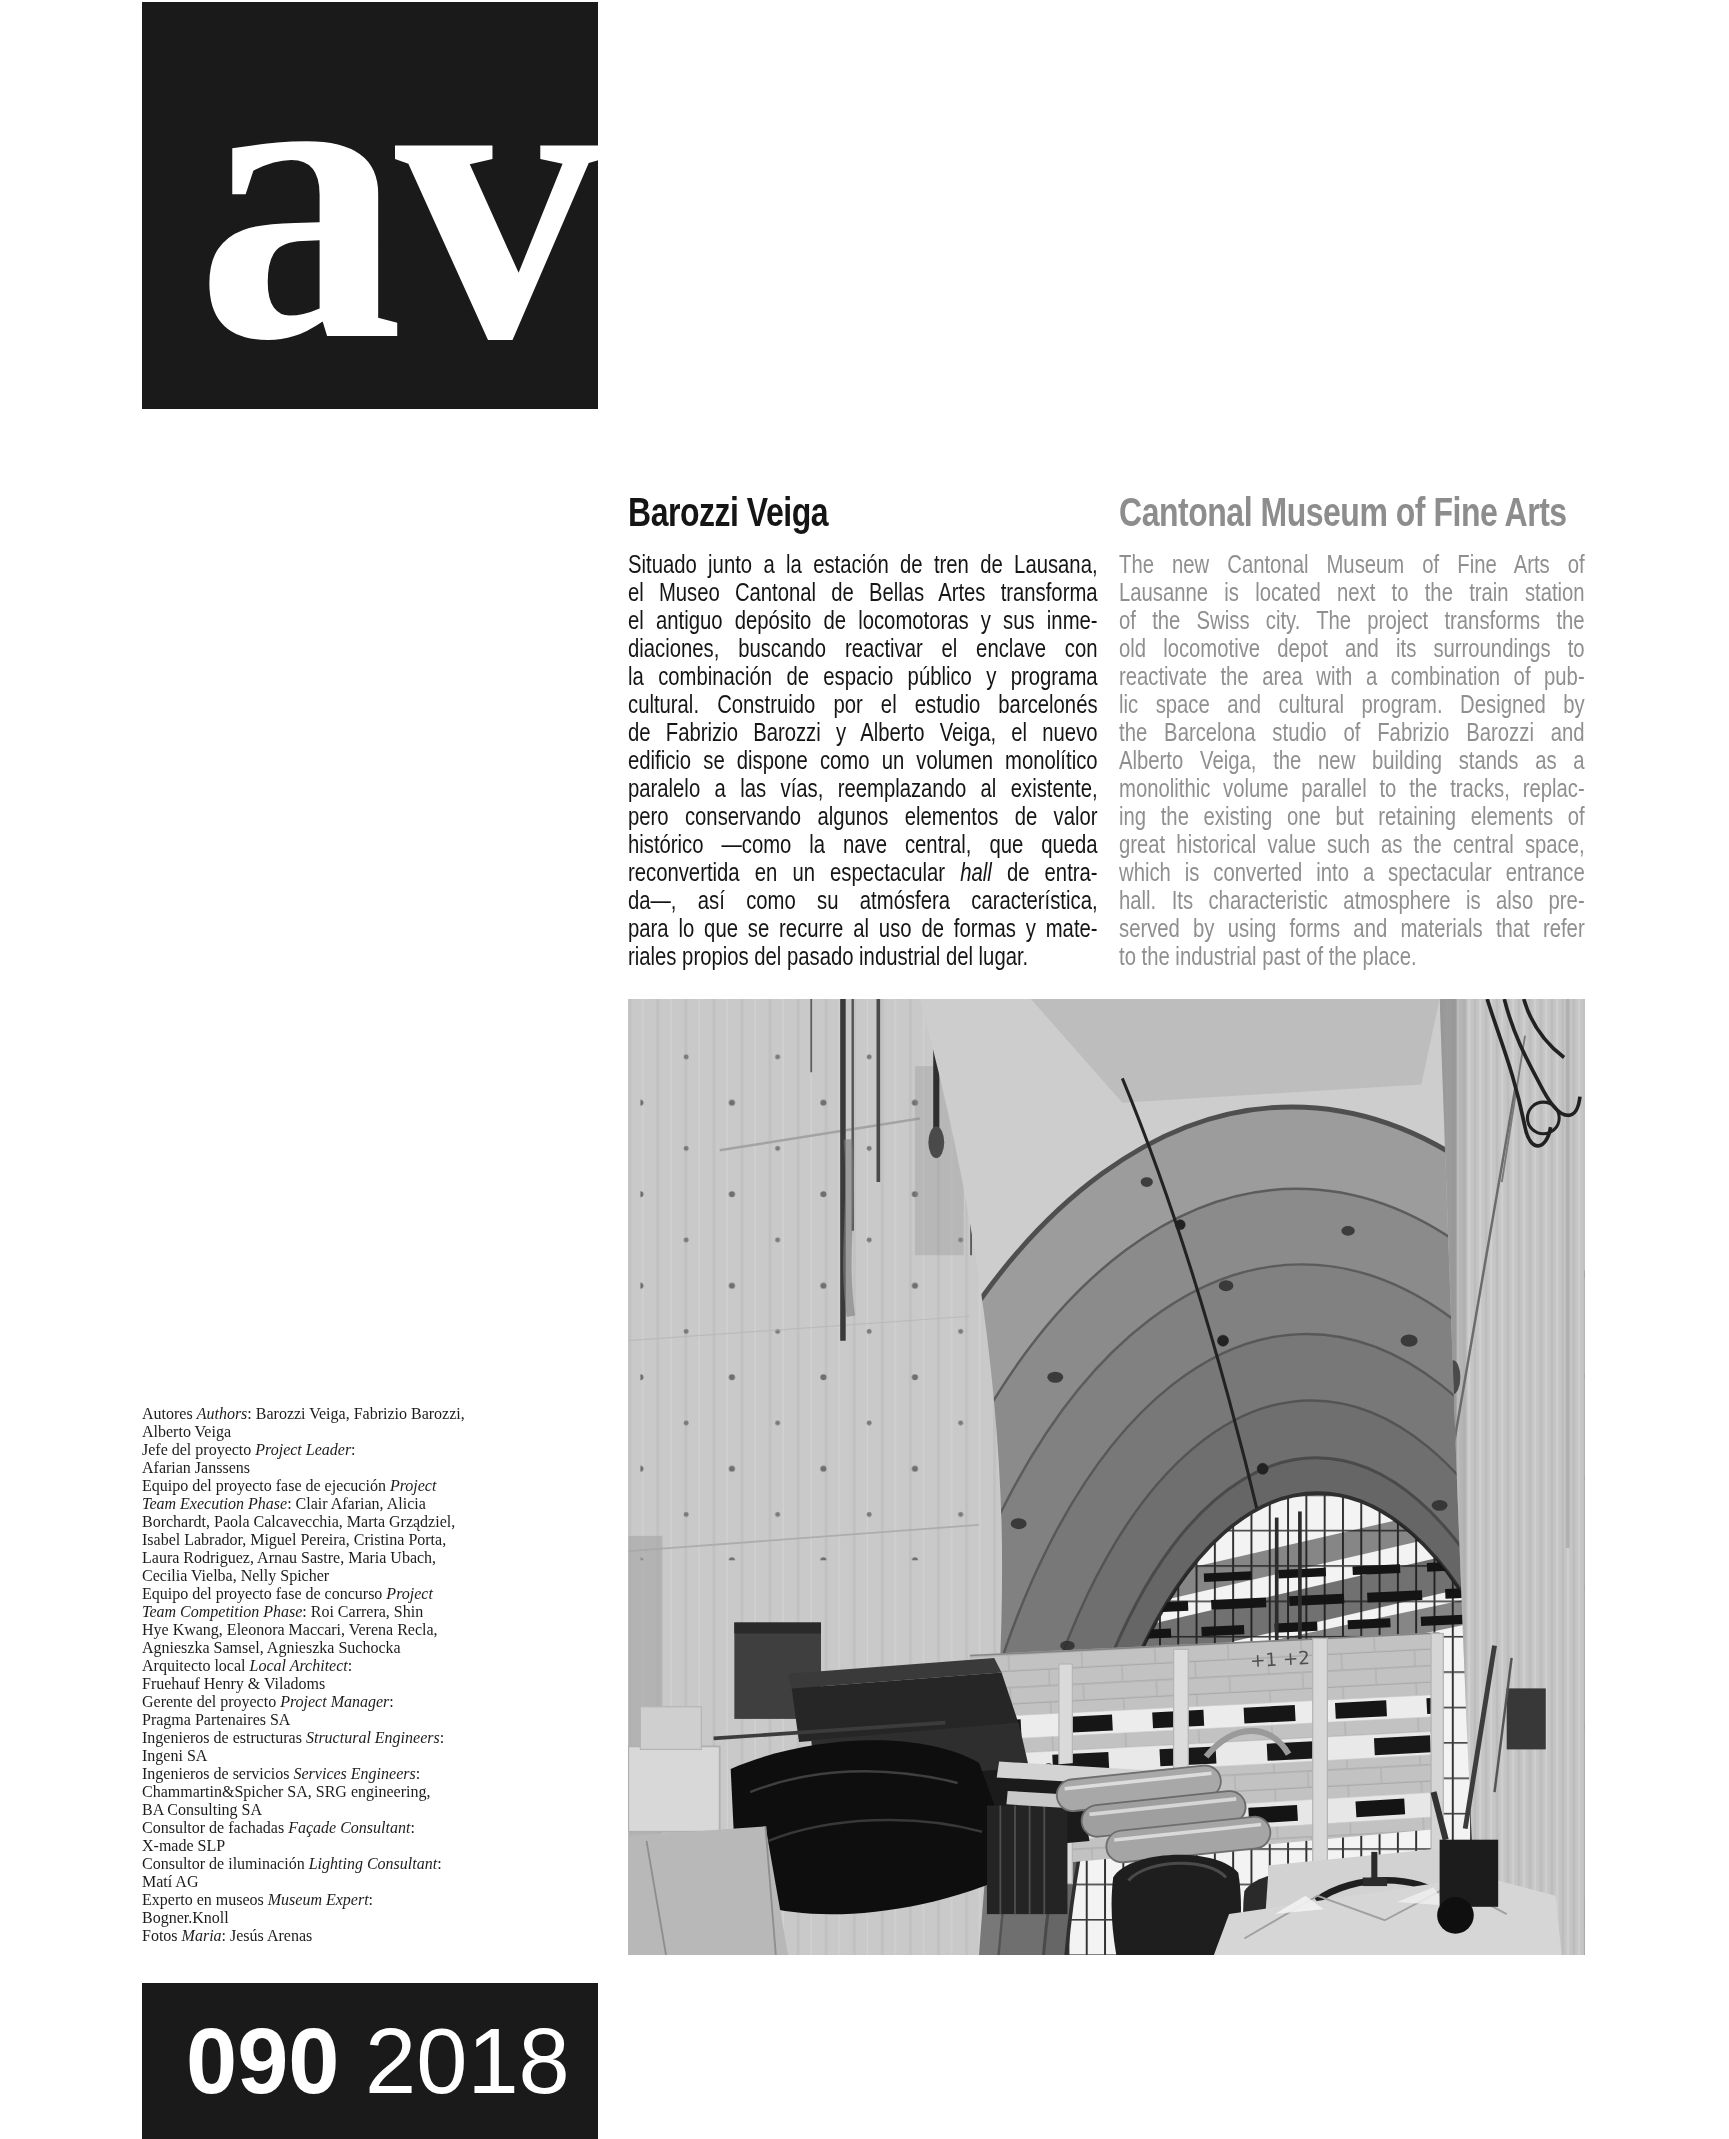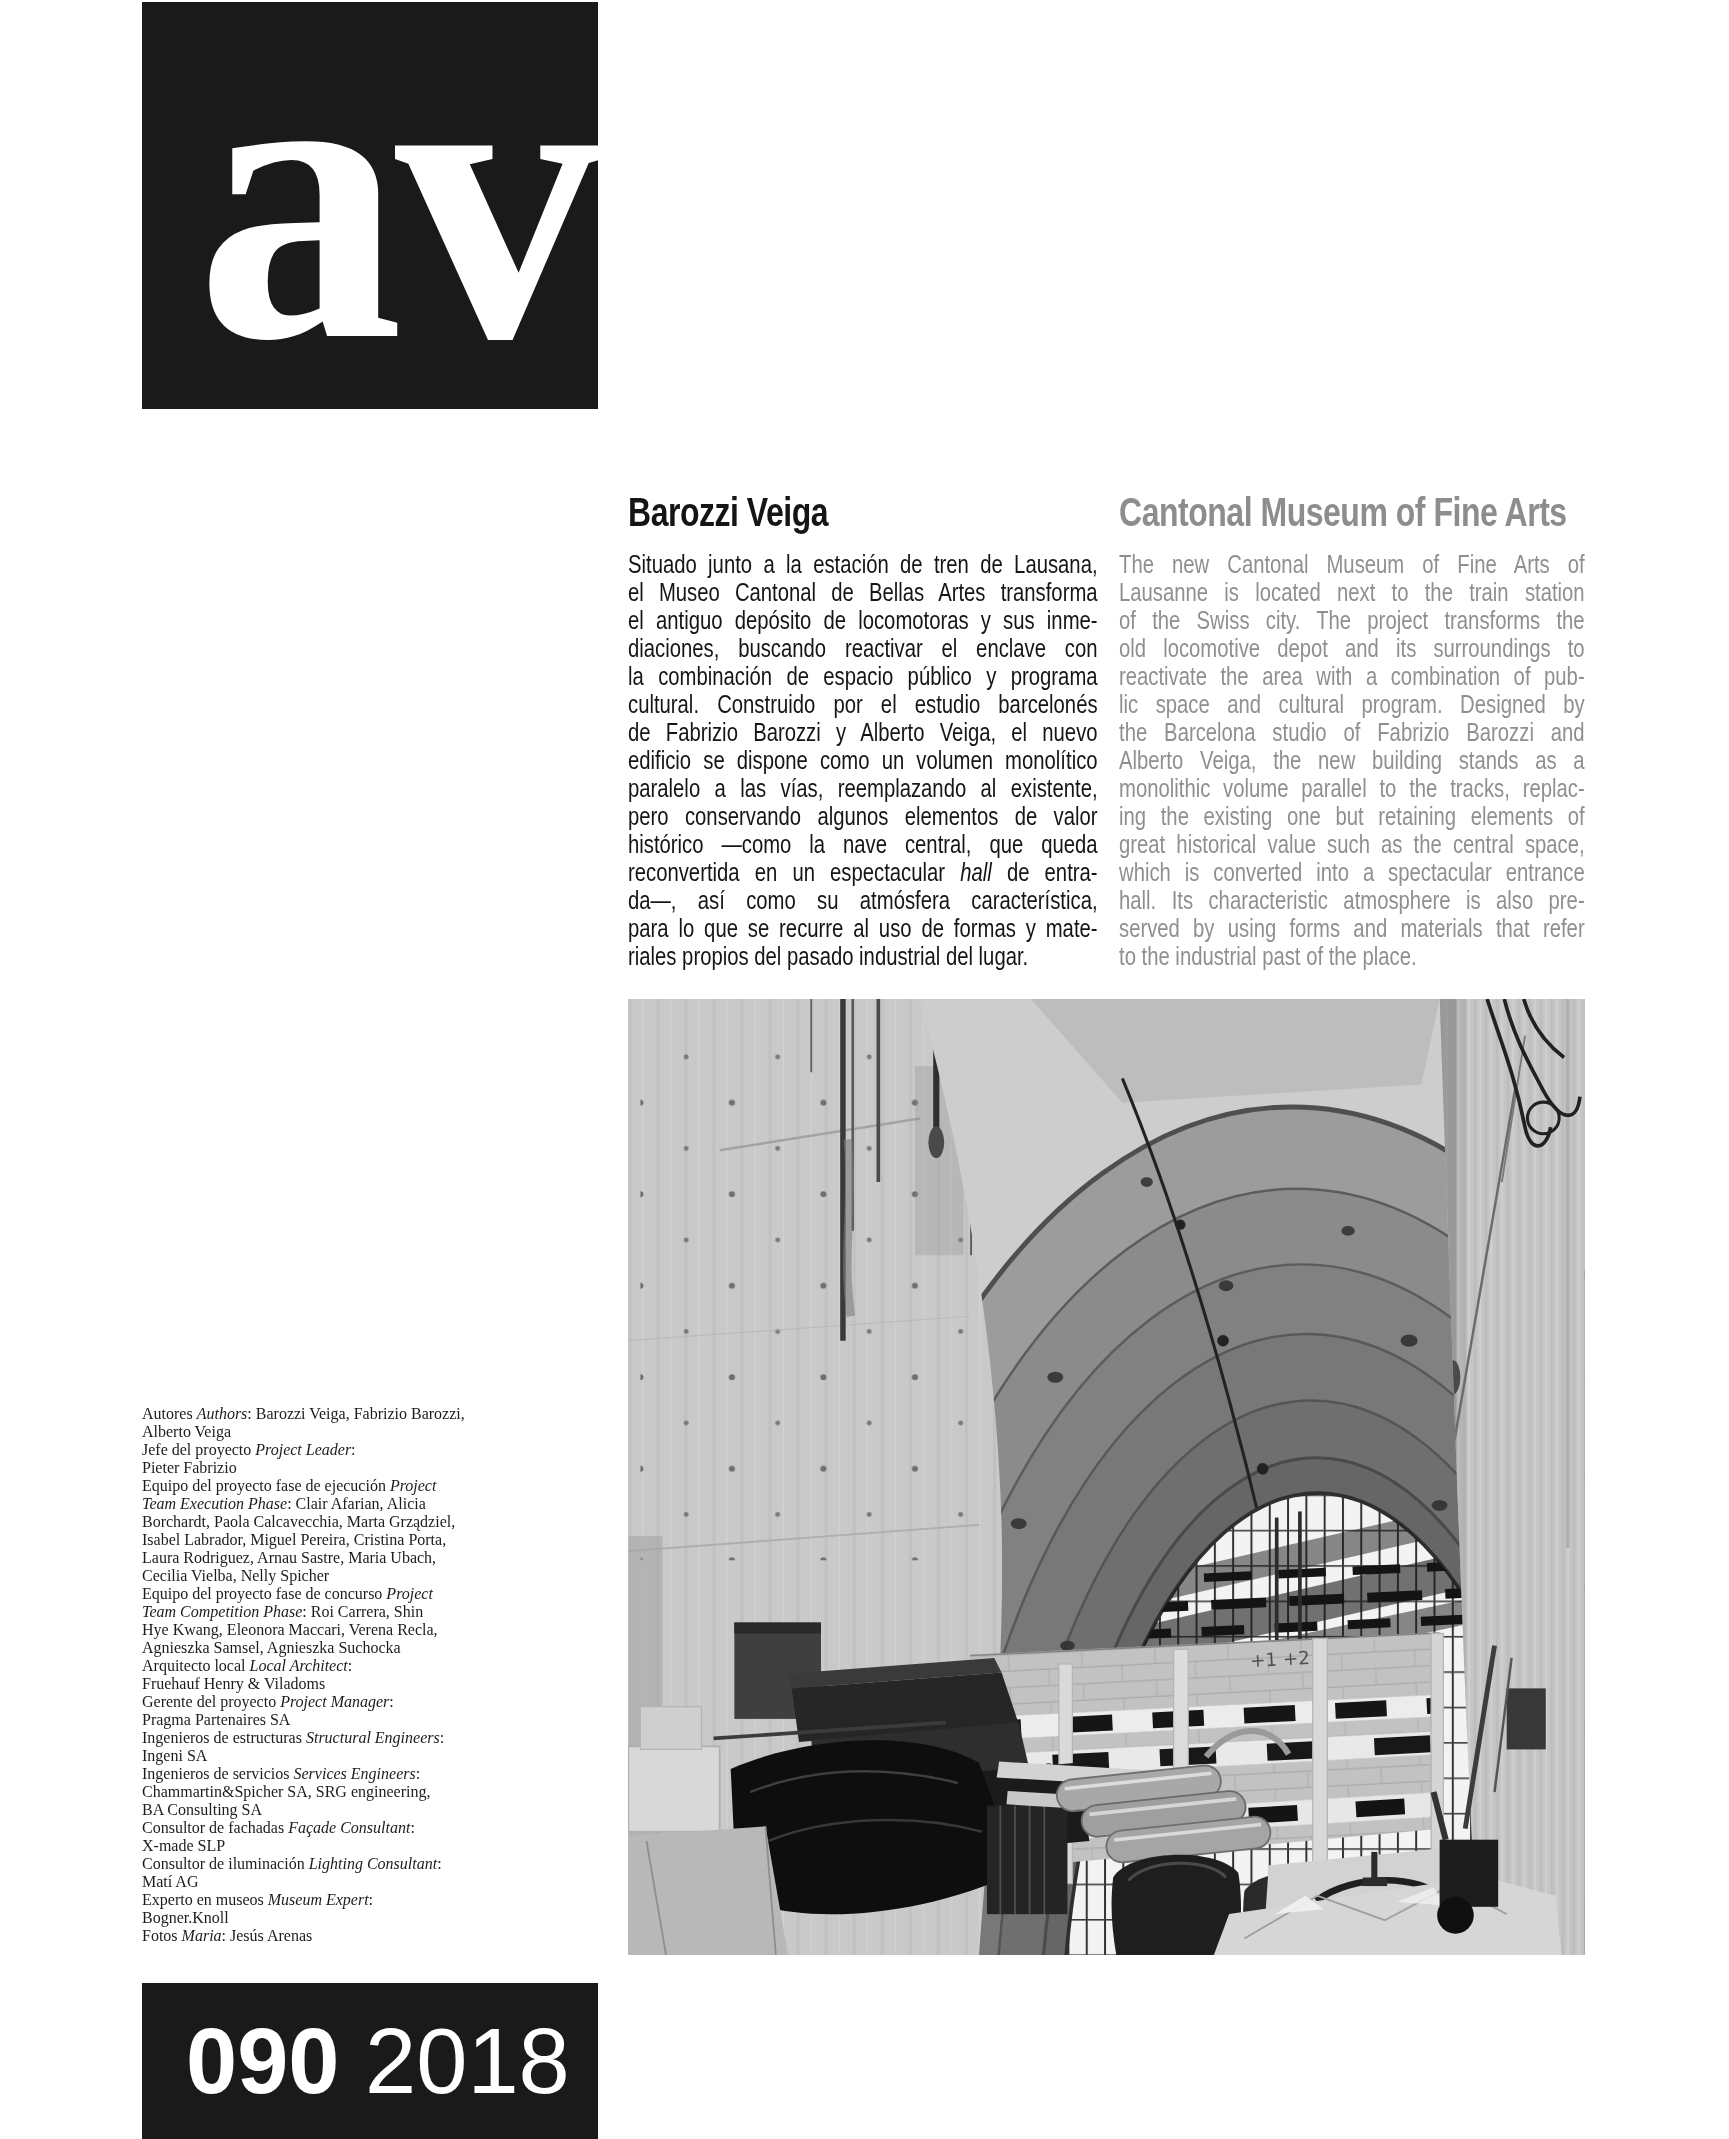--- a/index.html
+++ b/index.html
@@ -109,21 +109,21 @@
     <div class="jline"><span>which is converted into a spectacular entrance</span></div>
     <div class="jline"><span>hall. Its characteristic atmosphere is also pre-</span></div>
     <div class="jline"><span>served by using forms and materials that refer</span></div>
     <div class="jline last"><span>to the industrial past of the place.</span></div>
   </div>
 
 <div class="credits">
     <div class="cline"><span>Autores </span><i>Authors</i><span>: Barozzi Veiga, Fabrizio Barozzi,</span></div>
     <div class="cline"><span>Alberto Veiga</span></div>
     <div class="cline"><span>Jefe del proyecto </span><i>Project Leader</i><span>:</span></div>
-    <div class="cline"><span>Pieter Fabrizio</span></div>
+    <div class="cline"><span>Afarian Janssens</span></div>
     <div class="cline"><span>Equipo del proyecto fase de ejecución </span><i>Project</i></div>
     <div class="cline"><i>Team Execution Phase</i><span>: Clair Afarian, Alicia</span></div>
     <div class="cline"><span>Borchardt, Paola Calcavecchia, Marta Grządziel,</span></div>
     <div class="cline"><span>Isabel Labrador, Miguel Pereira, Cristina Porta,</span></div>
     <div class="cline"><span>Laura Rodriguez, Arnau Sastre, Maria Ubach,</span></div>
     <div class="cline"><span>Cecilia Vielba, Nelly Spicher</span></div>
     <div class="cline"><span>Equipo del proyecto fase de concurso </span><i>Project</i></div>
     <div class="cline"><i>Team Competition Phase</i><span>: Roi Carrera, Shin</span></div>
     <div class="cline"><span>Hye Kwang, Eleonora Maccari, Verena Recla,</span></div>
     <div class="cline"><span>Agnieszka Samsel, Agnieszka Suchocka</span></div>

